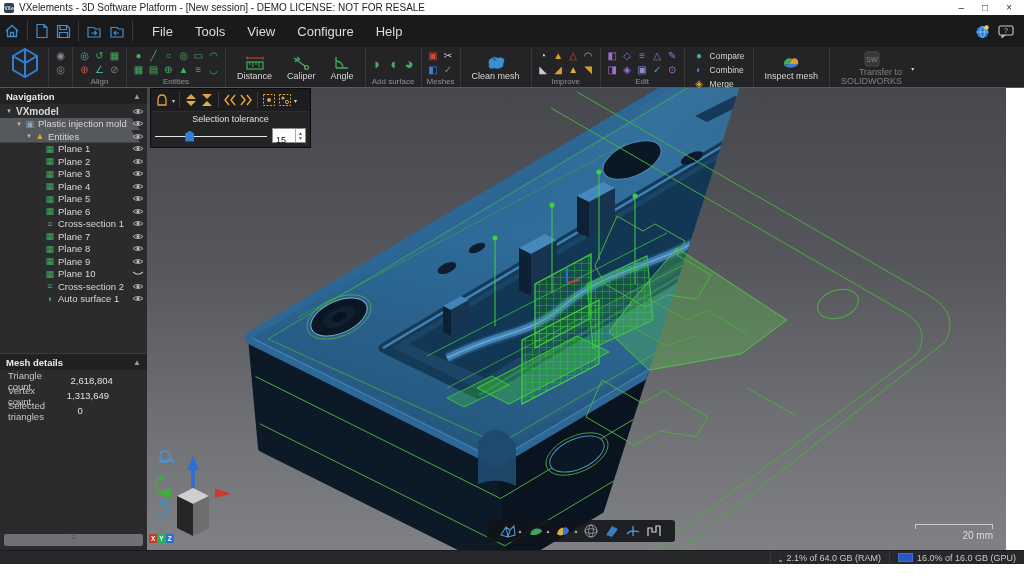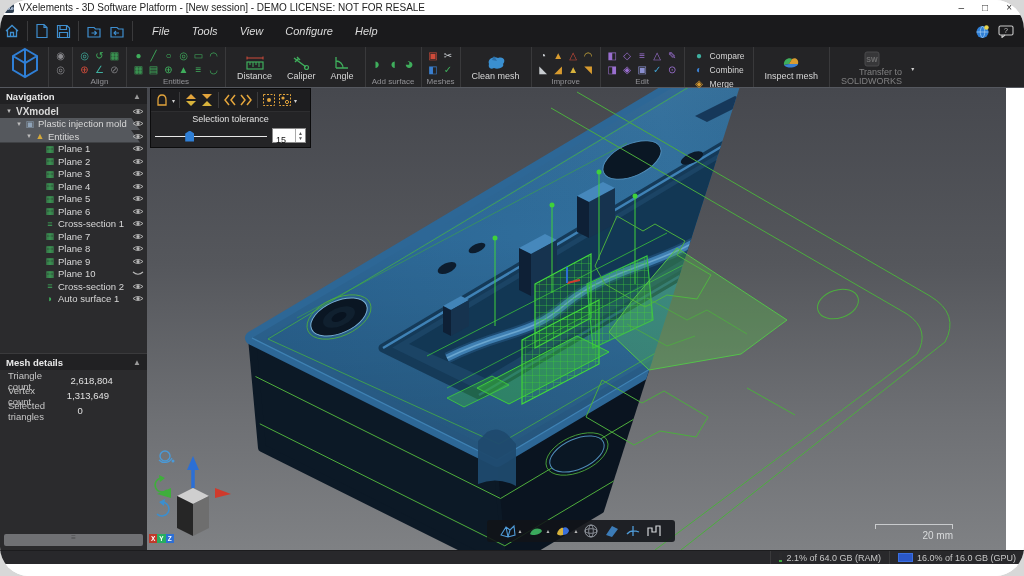--- a/index.html
+++ b/index.html
@@ -1,32 +1,32 @@
 <!DOCTYPE html>
 <html><head>
 <meta charset="utf-8">
 <style>
   html,body{margin:0;padding:0;background:#d8d8d8;}
   .app{width:1024px;height:576px;position:relative;overflow:hidden;
-       font-family:"Liberation Sans",sans-serif;background:#fff;user-select:none;border-radius:29px;}
+       font-family:"Liberation Sans",sans-serif;background:#fff;user-select:none;}
   
   .titlebar{height:15px;background:#ffffff;display:flex;align-items:center;
             font-size:10px;color:#222;padding:0 4px;box-sizing:border-box;}
   .app-ico{width:10px;height:10px;background:#2f3f52;border-radius:2px;margin-right:5px;
            color:#cfe3ff;font-size:5px;display:flex;align-items:center;justify-content:center;font-weight:bold;}
   .title-text{flex:0 1 auto;white-space:nowrap;overflow:hidden;}
   .win-controls{margin-left:auto;display:flex;gap:18px;font-size:10px;color:#333;padding-right:8px;}
   .win-controls span{cursor:default;line-height:10px;}
   
   .menubar{height:32px;background:#1a1a1c;display:flex;align-items:center;padding:0 4px;box-sizing:border-box;}
   .qa{display:flex;align-items:center;gap:7px;padding-right:10px;}
   .qa .sep{width:1px;height:20px;background:#3a3a3c;}
   .qa svg{display:block;}
   .menus{display:flex;gap:4px;}
-  .menu-item{color:#dcdcdc;font-size:11px;padding:3px 9px;border-radius:2px;font-style:italic;}
+  .menu-item{color:#dcdcdc;font-size:13px;padding:3px 9px;border-radius:2px;}
   .mb-right{margin-left:auto;display:flex;align-items:center;gap:8px;padding-right:6px;}
   
   .ribbon{height:41px;background:#242426;display:flex;align-items:stretch;
           border-bottom:1px solid #55585f;box-sizing:border-box;padding:0 2px;}
   .rgroup{display:flex;flex-direction:column;align-items:center;justify-content:flex-start;
           padding:2px 5px 0 5px;border-right:1px solid #39393b;position:relative;}
   .rgroup:last-child{border-right:none;}
   .ricons{flex:1;display:flex;align-items:center;gap:3px;}
   .rlabel{font-size:8px;color:#929296;line-height:10px;height:10px;white-space:nowrap;}
   .strip{display:grid;grid-auto-flow:column;grid-template-rows:repeat(2,14px);gap:0 2px;align-content:center;}
@@ -85,21 +85,21 @@
   .spinbox .arrows{width:9px;border-left:1px solid #aaa;display:flex;flex-direction:column;
                    align-items:center;justify-content:center;font-size:5px;color:#555;line-height:5px;}
   
   .btoolbar{position:absolute;left:340px;top:432px;width:188px;height:22px;background:rgba(17,19,24,.88);
             border-radius:3px;display:flex;align-items:center;justify-content:center;gap:5px;padding:0 6px;box-sizing:border-box;}
   .btoolbar .caret{font-size:5px;color:#b9b9b9;margin-left:-3px;}
   
   .gizmo{position:absolute;left:2px;top:356px;}
   .xyz{position:absolute;left:2px;top:446px;display:flex;font-size:6.5px;font-weight:bold;color:#fff;}
   .xyz span{padding:0 2px;line-height:9px;}
-  .scalebar{position:absolute;left:728px;top:436px;width:78px;}
+  .scalebar{position:absolute;left:768px;top:436px;width:78px;}
   .sb-line{height:5px;border-left:1px solid #c9cbcd;border-right:1px solid #c9cbcd;
            background:linear-gradient(#c9cbcd,#c9cbcd) center top/100% 1px no-repeat;}
   .sb-label{font-size:10px;color:#d9dbdc;text-align:right;margin-top:1px;}
   
   .statusbar{height:13px;background:#28282b;border-top:1px solid #1c1c1e;display:flex;align-items:center;
              font-size:9px;color:#c8c8c8;}
   .sb-right{margin-left:auto;display:flex;align-items:stretch;height:100%;}
   .sb-cell{display:flex;align-items:center;gap:4px;padding:0 8px;border-left:1px solid #3a3a3c;}
   .ram-bar{width:3px;height:9px;background:#2a2a2c;position:relative;}
   .ram-bar i{position:absolute;bottom:0;left:0;right:0;background:#3fae3f;}

